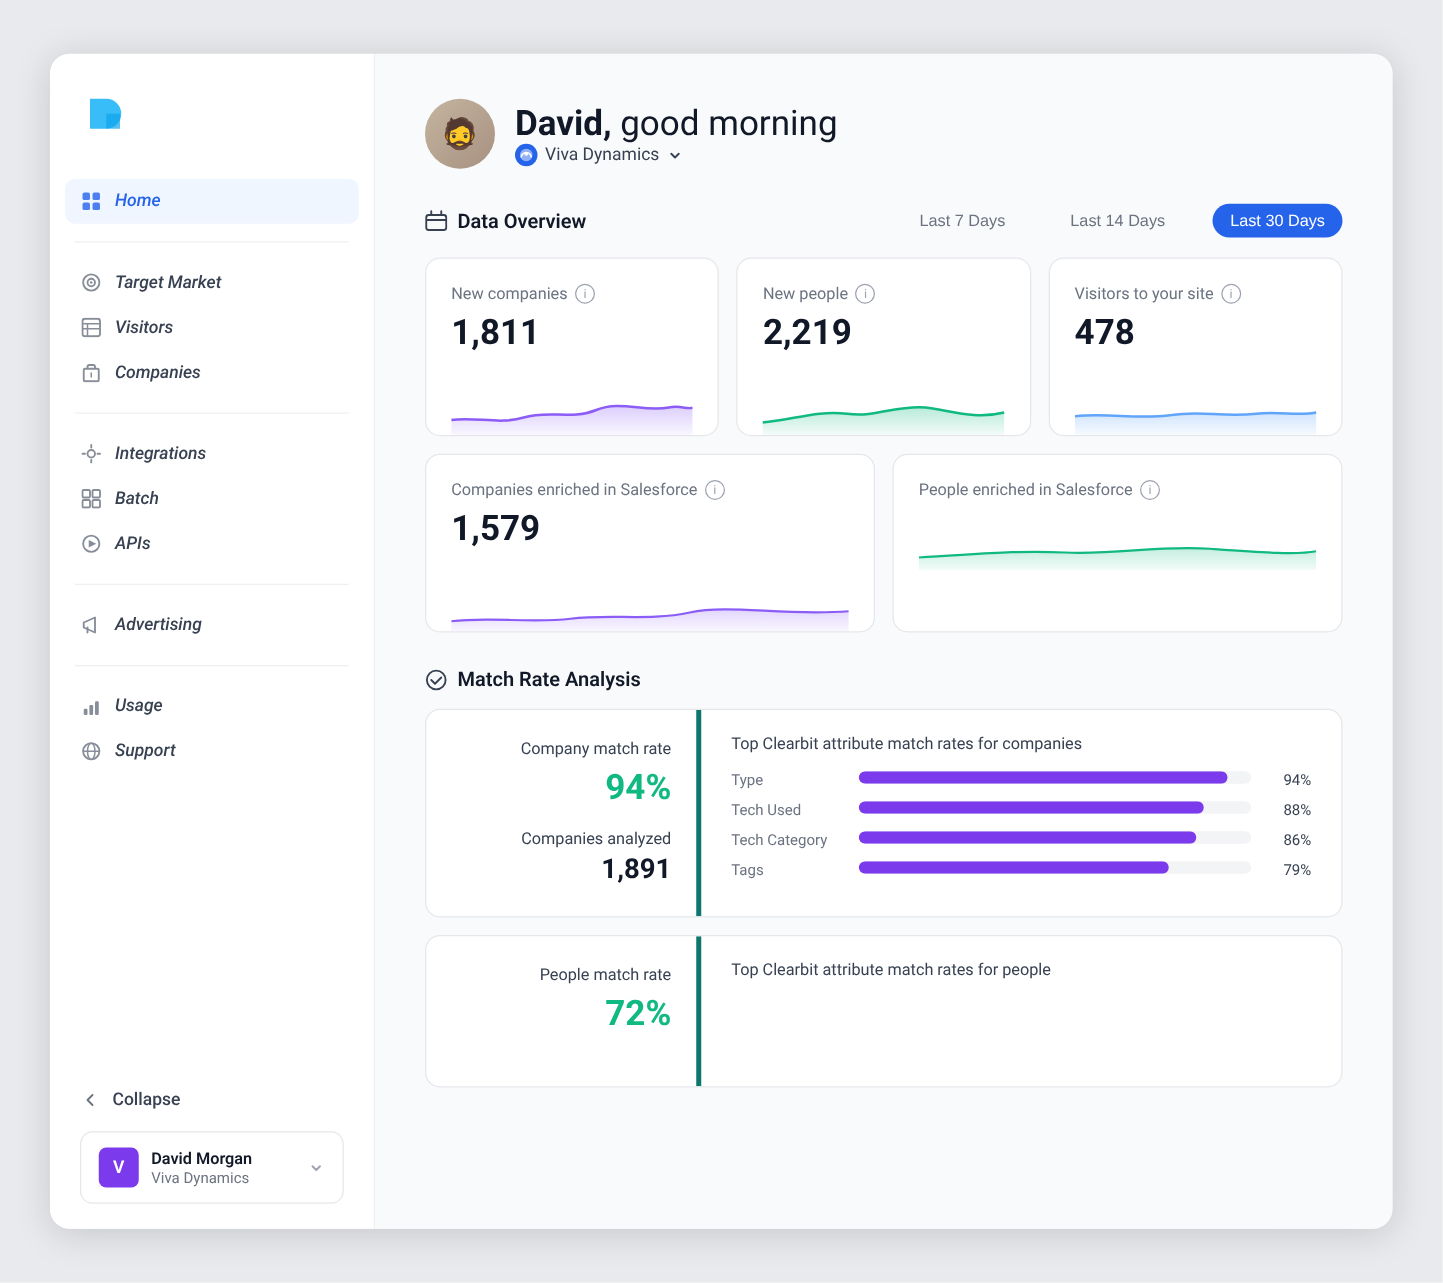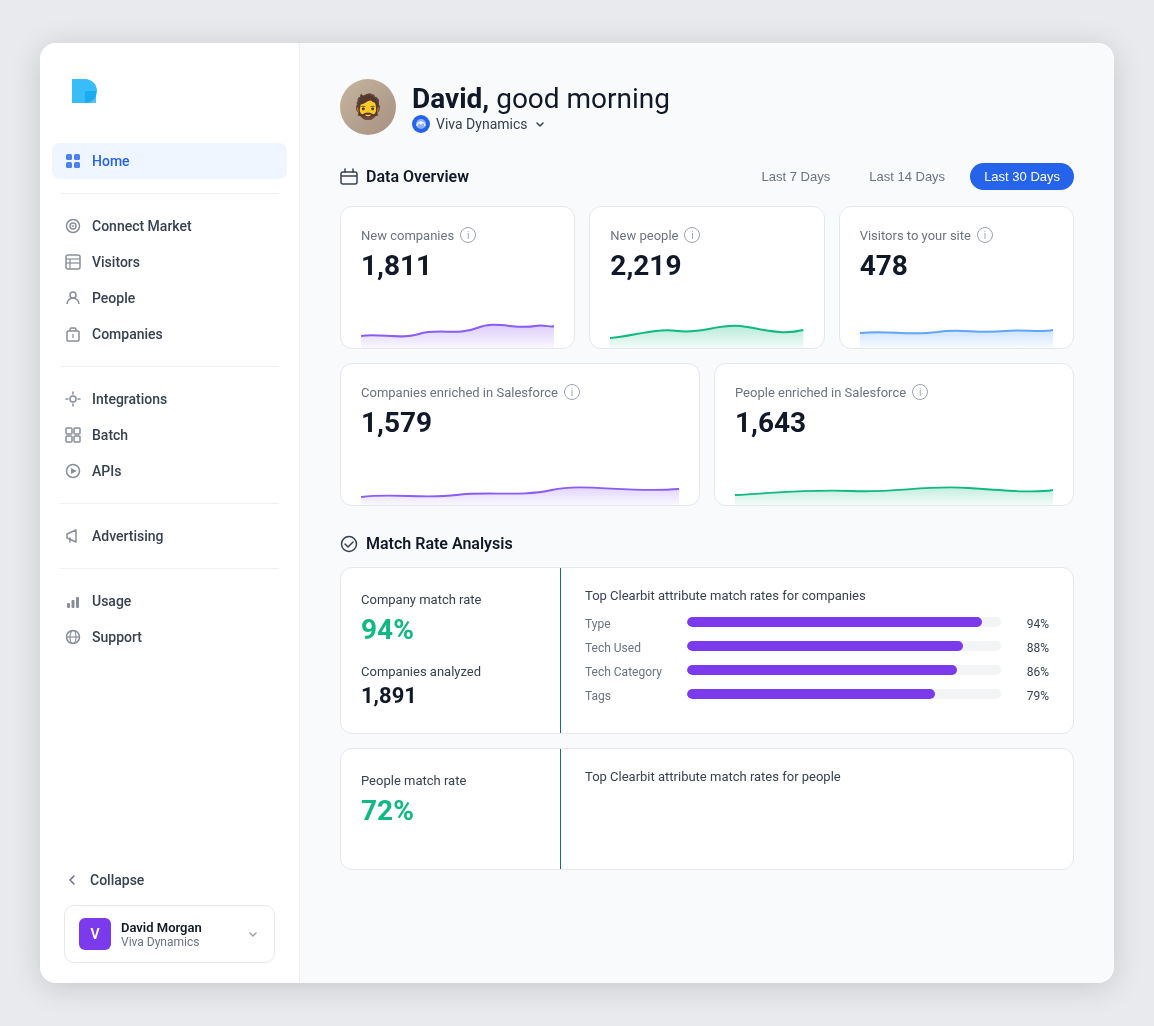--- a/index.html
+++ b/index.html
@@ -50,20 +50,21 @@
       display: flex;
       align-items: center;
       gap: 10px;
       padding: 9px 12px;
       border-radius: 8px;
       cursor: pointer;
       font-size: 14px;
       color: #374151;
       font-weight: 500;
       transition: background 0.15s;
+      font-style: italic;
     }
     .sidebar-item.active {
       background: #eff6ff;
       color: #2563eb;
     }
     .sidebar-item .item-icon {
       width: 18px;
       height: 18px;
       display: flex;
       align-items: center;
@@ -185,21 +186,21 @@
       display: flex;
       align-items: center;
       gap: 8px;
       font-size: 16px;
       font-weight: 600;
       color: #111827;
     }
     .date-filters {
       display: flex;
       align-items: center;
-      gap: 11px;
+      gap: 24px;
     }
     .date-btn {
       padding: 6px 14px;
       border-radius: 20px;
       font-size: 13px;
       font-weight: 500;
       cursor: pointer;
       border: none;
       background: transparent;
       color: #6b7280;
@@ -257,21 +258,22 @@
       grid-template-columns: 220px 1fr;
       gap: 0;
       background: #fff;
       border-radius: 12px;
       border: 1px solid #e5e7eb;
       overflow: hidden;
       margin-bottom: 14px;
     }
     .match-left {
       padding: 24px 20px;
-      border-right: 1px solid #0f766e;
+      border-right: 4px solid #0f766e;
+      text-align: right;
     }
     .match-rate-label {
       font-size: 13px;
       color: #374151;
       margin-bottom: 6px;
     }
     .match-rate-value {
       font-size: 28px;
       font-weight: 700;
       color: #10b981;
@@ -393,44 +395,35 @@
       <div class="sidebar-section">
 
         <div class="sidebar-item">
           <span class="item-icon">
             <svg width="16" height="16" viewBox="0 0 16 16" fill="none">
                 <circle cx="8" cy="8" r="6.5" stroke="#6b7280" stroke-width="1.5"></circle>
                 <circle cx="8" cy="8" r="3" stroke="#6b7280" stroke-width="1.5"></circle>
                 <circle cx="8" cy="8" r="1" fill="#6b7280"></circle>
               </svg>
           </span>
-          <span>Connect Market</span>
+          <span>Target Market</span>
         </div>
 
         <div class="sidebar-item">
           <span class="item-icon">
             <svg width="16" height="16" viewBox="0 0 16 16" fill="none">
                 <rect x="1" y="1" width="14" height="14" rx="2" stroke="#6b7280" stroke-width="1.5"></rect>
                 <line x1="1" y1="5" x2="15" y2="5" stroke="#6b7280" stroke-width="1.2"></line>
                 <line x1="1" y1="9" x2="15" y2="9" stroke="#6b7280" stroke-width="1.2"></line>
                 <line x1="5" y1="5" x2="5" y2="15" stroke="#6b7280" stroke-width="1.2"></line>
               </svg>
           </span>
           <span>Visitors</span>
         </div>
 
-        <div class="sidebar-item">
-          <span class="item-icon">
-            <svg width="16" height="16" viewBox="0 0 16 16" fill="none">
-                <circle cx="8" cy="5" r="3" stroke="#6b7280" stroke-width="1.5"></circle>
-                <path d="M2 14c0-3.314 2.686-6 6-6s6 2.686 6 6" stroke="#6b7280" stroke-width="1.5"></path>
-              </svg>
-          </span>
-          <span>People</span>
-        </div>
 
         <div class="sidebar-item">
           <span class="item-icon">
             <svg width="16" height="16" viewBox="0 0 16 16" fill="none">
                 <rect x="2" y="5" width="12" height="10" rx="1" stroke="#6b7280" stroke-width="1.5"></rect>
                 <path d="M5 5V3.5A1.5 1.5 0 0 1 6.5 2h3A1.5 1.5 0 0 1 11 3.5V5" stroke="#6b7280" stroke-width="1.5"></path>
                 <line x1="8" y1="8" x2="8" y2="12" stroke="#6b7280" stroke-width="1.2"></line>
               </svg>
           </span>
           <span>Companies</span>
@@ -661,21 +654,20 @@
           <path d="M0 42 C30 38, 60 44, 90 40 C120 36, 150 42, 180 35 C210 28, 250 38, 300 34 L300 50 L0 50 Z" fill="url(#grad3)"></path>
           <path d="M0 42 C30 38, 60 44, 90 40 C120 36, 150 42, 180 35 C210 28, 250 38, 300 34" fill="none" stroke="#8b5cf6" stroke-width="1.8"></path>
         </svg>
       </div>
 
       <div class="stat-card">
         <div class="stat-label">
           <span>People enriched in Salesforce</span>
           <span class="info-icon">i</span>
         </div>
-        <div class="stat-value">1,643</div>
         <svg class="mini-chart" viewBox="0 0 300 50" preserveAspectRatio="none">
           <defs>
             <linearGradient id="grad4" x1="0" y1="0" x2="0" y2="1">
               <stop offset="0%" stop-color="#10b981" stop-opacity="0.25"></stop>
               <stop offset="100%" stop-color="#10b981" stop-opacity="0.05"></stop>
             </linearGradient>
           </defs>
           <path d="M0 40 C40 38, 70 34, 110 36 C150 38, 180 30, 220 33 C260 36, 285 38, 300 35 L300 50 L0 50 Z" fill="url(#grad4)"></path>
           <path d="M0 40 C40 38, 70 34, 110 36 C150 38, 180 30, 220 33 C260 36, 285 38, 300 35" fill="none" stroke="#10b981" stroke-width="1.8"></path>
         </svg>

